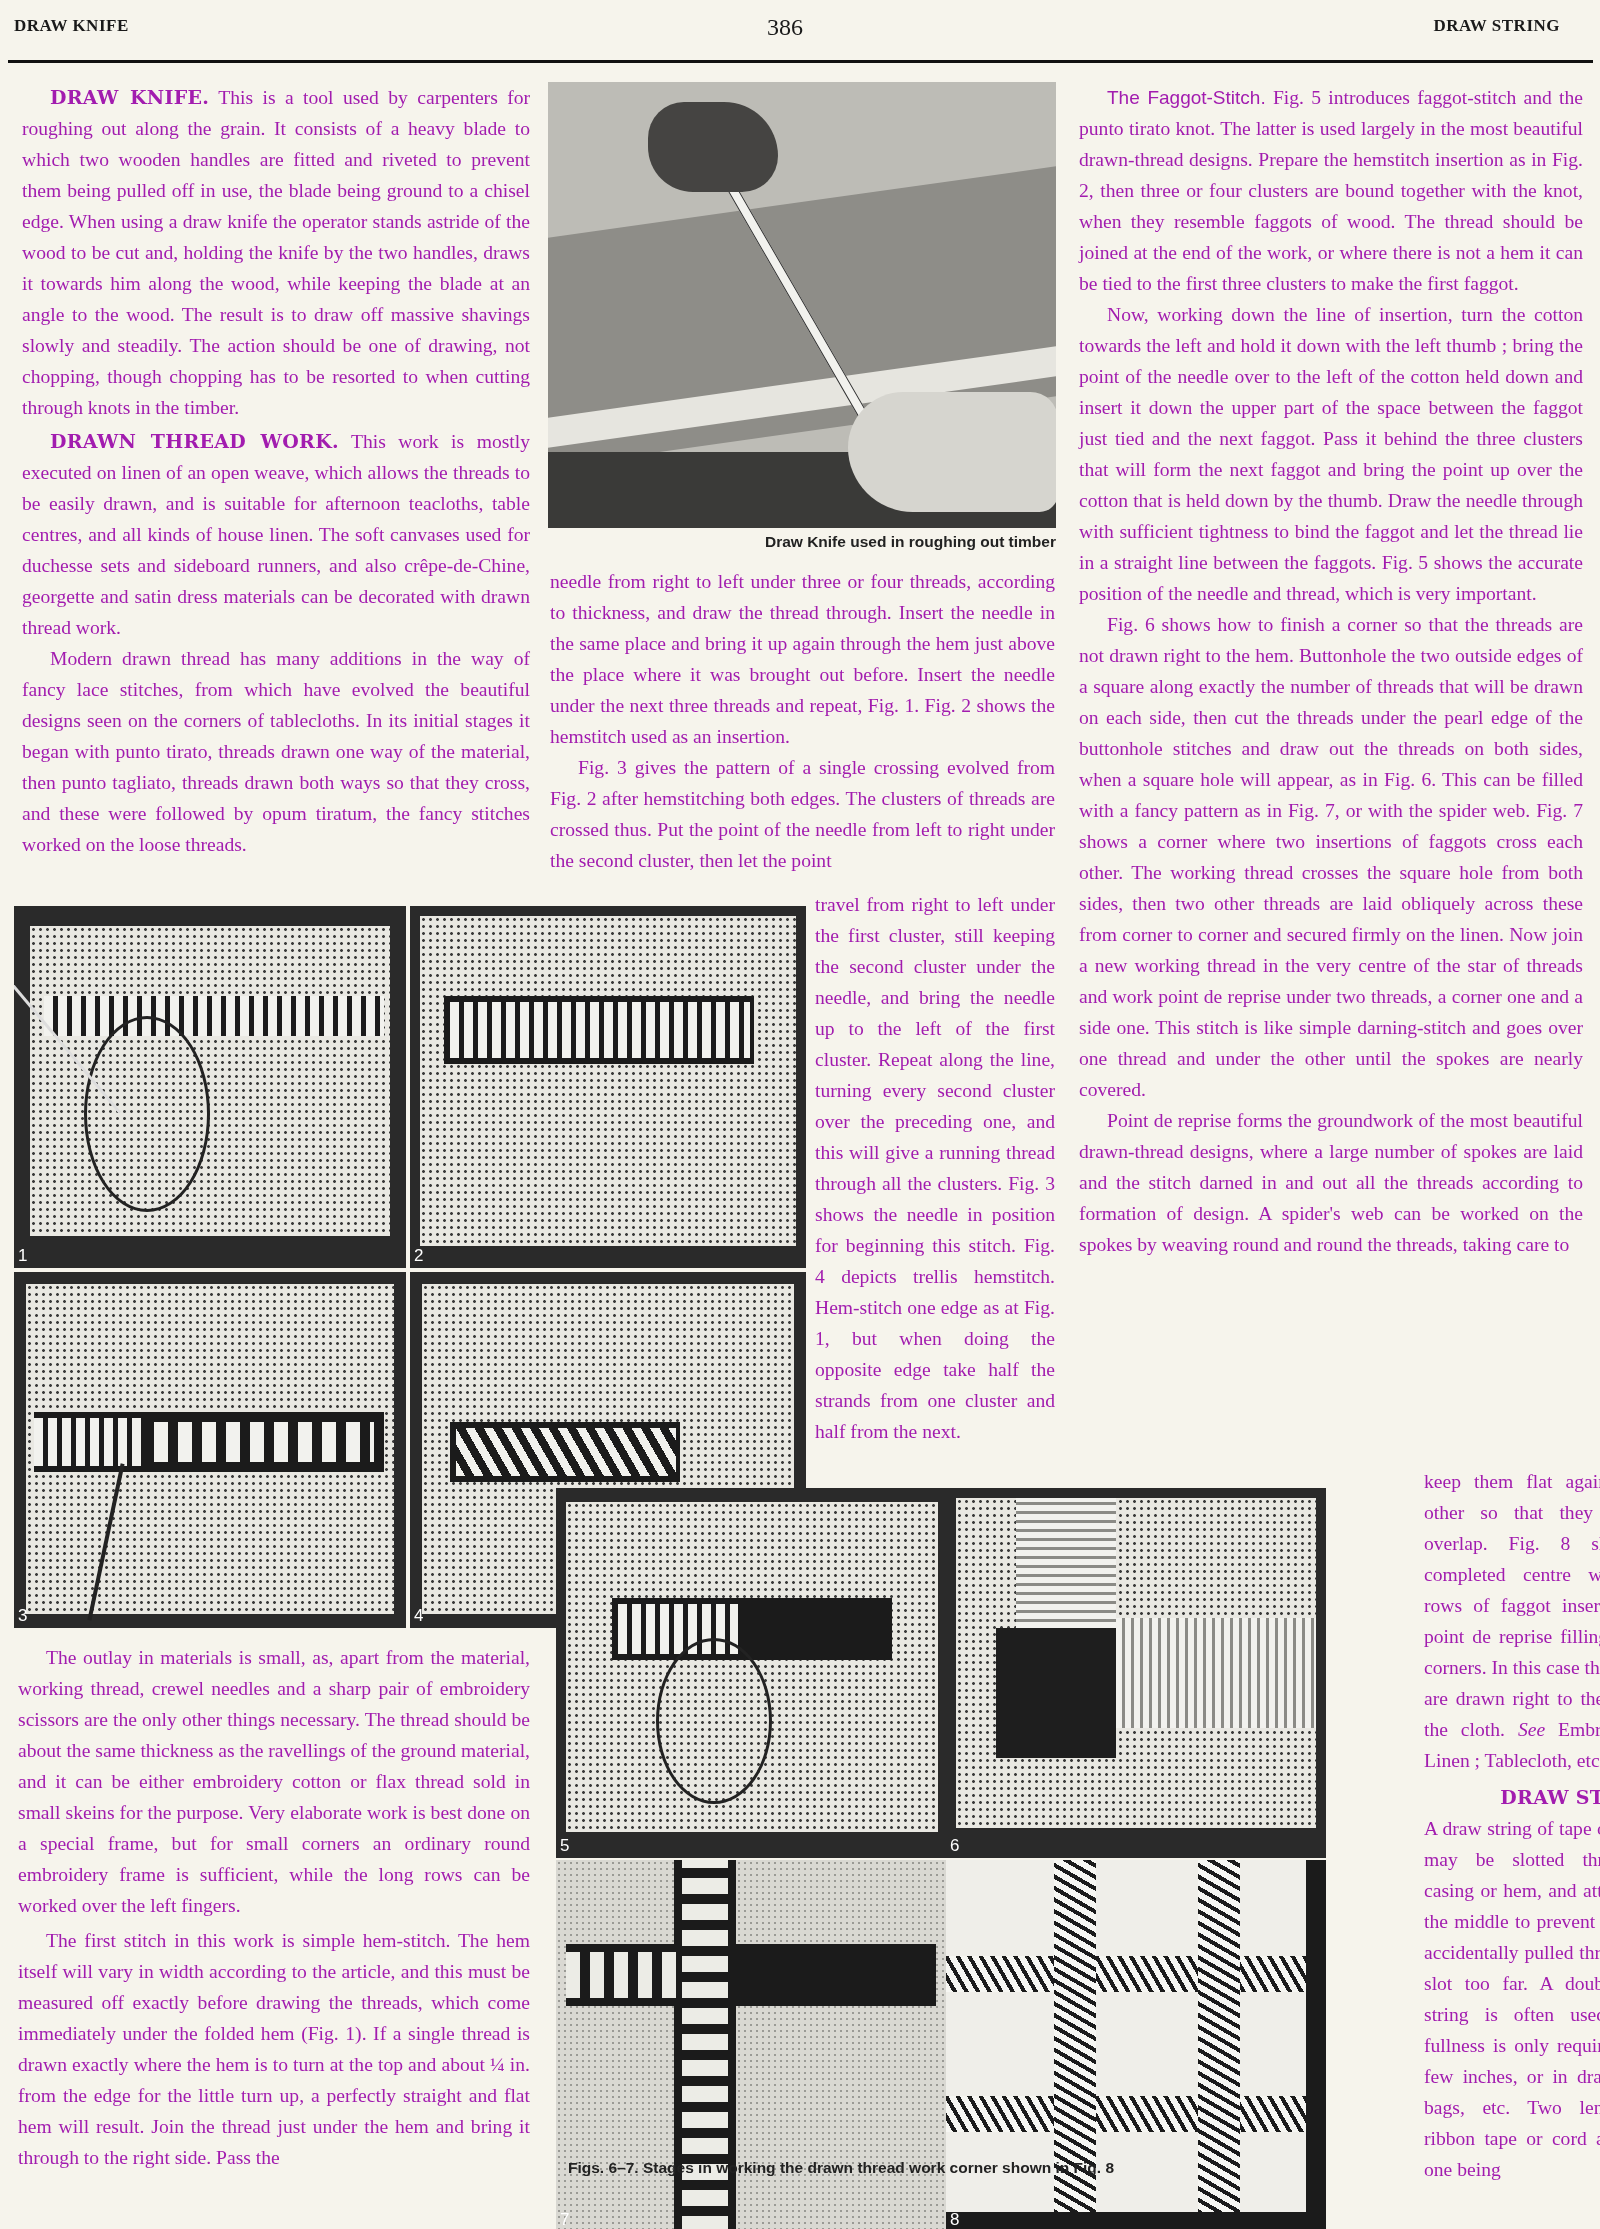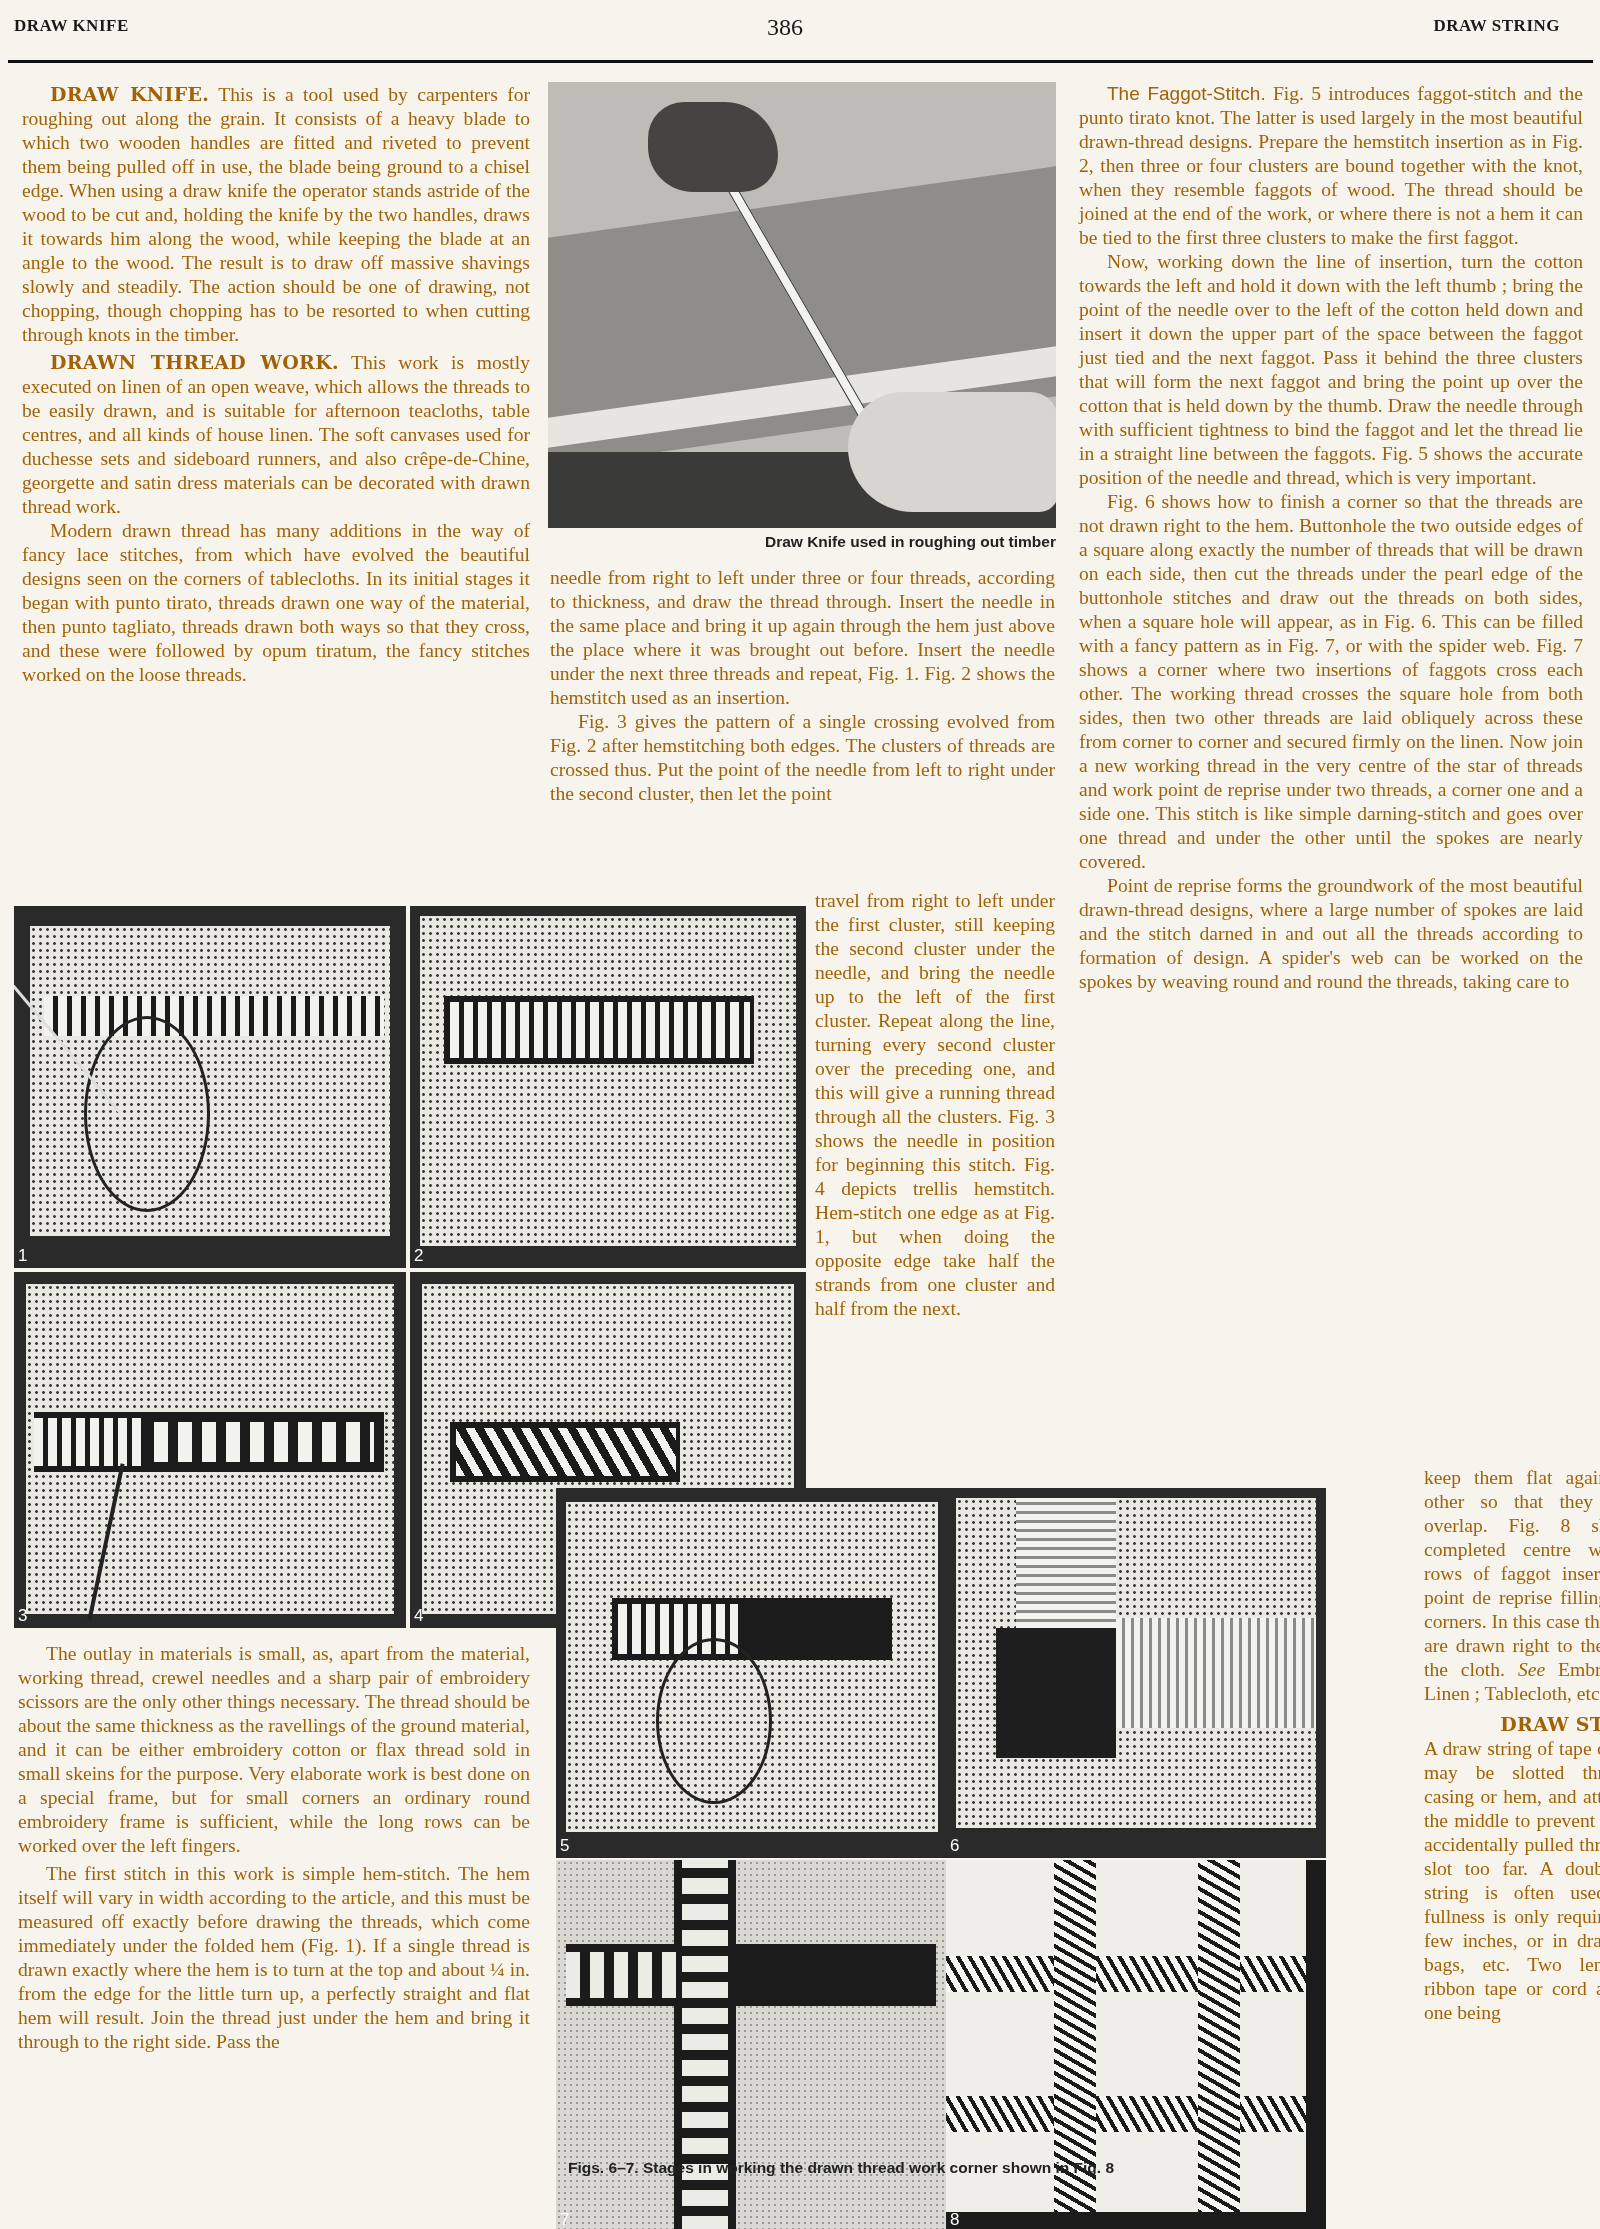--- a/index.html
+++ b/index.html
@@ -12,22 +12,22 @@
   .abs { position: absolute; }
   .header-left, .header-right {
     font-family: "Liberation Serif", serif; font-weight: bold; font-size: 17px;
     top: 16px; letter-spacing: 0.5px;
   }
   .header-left { left: 14px; }
   .header-right { right: 40px; }
   .header-page { top: 14px; left: 767px; font-size: 24px; font-family: "Liberation Serif", serif; }
   .rule { left: 8px; width: 1585px; height: 3px; top: 60px; background: #111; }
   .col {
-    font-family: "Liberation Serif", serif; font-size: 19.6px; line-height: 24px;
-    text-align: justify; color: #a16207;
+    font-family: "Liberation Serif", serif; font-size: 19.6px; line-height: 31px;
+    text-align: justify; color: #a21caf;
   }
   .col p { margin: 0; text-indent: 28px; }
   .col p.noindent { text-indent: 0; }
   .head { font-weight: bold; font-family: "DejaVu Serif", serif; font-size: 19px; letter-spacing: 0.3px; }
   .subhead { font-weight: normal; font-family: "Liberation Sans", sans-serif; font-size: 19px; }
   .caption {
     font-family: "Liberation Sans", sans-serif; font-weight: bold; font-size: 15.5px;
     color: #222; line-height: 19px;
   }
   .photo { background: #2a2a2a; overflow: hidden; }

